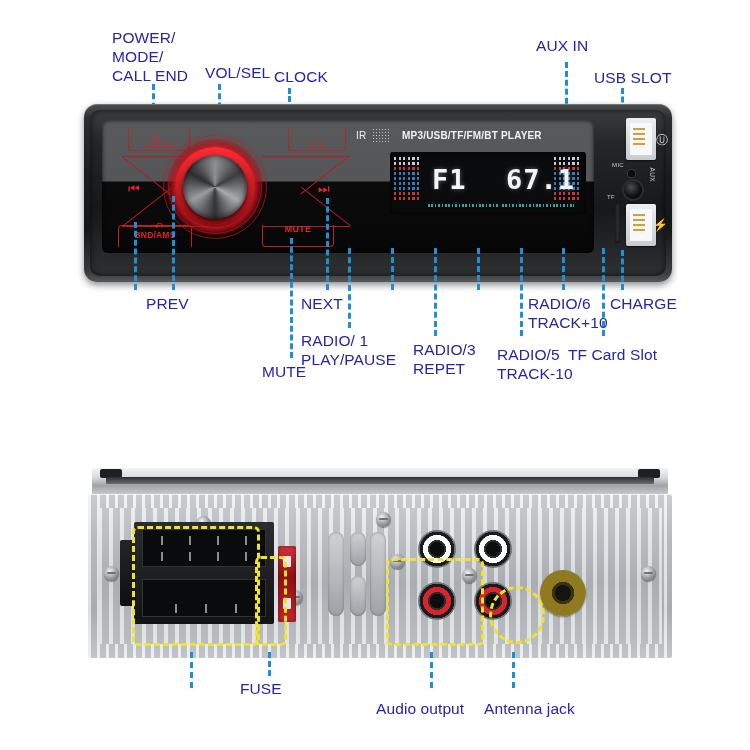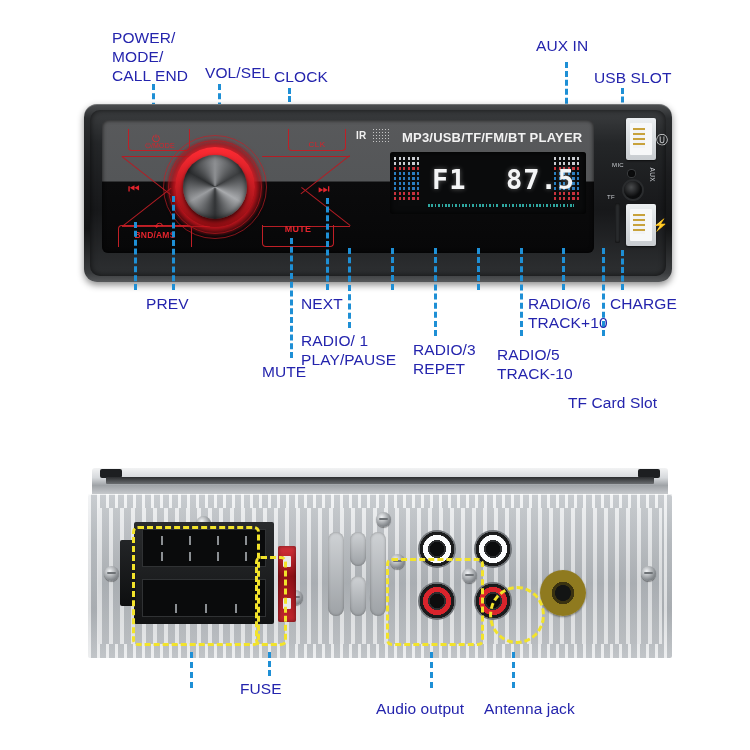--- a/index.html
+++ b/index.html
@@ -122,31 +122,31 @@
       conic-gradient(from 0deg,#8e9093,#3c3e40,#a9abae,#313335,#9b9da0,#2d2f31,#8e9093);
     box-shadow: inset 0 0 6px rgba(0,0,0,.8), 0 2px 4px rgba(0,0,0,.7);
   }
   .knob-arc {
     position:absolute; border:1.1px solid rgba(200,30,38,.65); border-radius:50%;
   }
 
   
   #ir-label {
     position:absolute; left:254px; top:10px;
-    color:#f0f0f0; font-size:10px; font-weight:bold; letter-spacing:.3px;
+    color:#f0f0f0; font-size:10px; font-weight:normal; letter-spacing:.3px;
   }
   #ir-dots {
     position:absolute; left:270px; top:8px; width:18px; height:16px;
     background-image: radial-gradient(#d9d9d9 32%, transparent 33%);
     background-size: 3px 3px;
     opacity:.85;
   }
   #brand {
     position:absolute; left:300px; top:10px;
-    color:#f2f2f2; font-size:13px; font-weight:bold; letter-spacing:.2px;
+    color:#f2f2f2; font-size:10px; font-weight:bold; letter-spacing:.2px;
   }
 
   
   #lcd {
     position:absolute; left:288px; top:32px; width:196px; height:62px;
     background:#0a0b0c; border-radius:3px;
     box-shadow: inset 0 0 6px #000;
     overflow:hidden;
   }
   .eq {
@@ -405,21 +405,21 @@
           <div class="eq-row wh" style="top:5px;"></div>
           <div class="eq-row red" style="top:10px;"></div>
           <div class="eq-row" style="top:15px;"></div>
           <div class="eq-row" style="top:20px;"></div>
           <div class="eq-row" style="top:25px;"></div>
           <div class="eq-row" style="top:30px;"></div>
           <div class="eq-row red" style="top:35px;"></div>
           <div class="eq-row red" style="top:40px;"></div>
         </div>
         <div id="lcd-band">F1</div>
-        <div id="lcd-freq">87.5</div>
+        <div id="lcd-freq">67.1</div>
         <div class="tick-row" id="tick-a"></div>
         <div class="tick-row" id="tick-b"></div>
       </div>
 
     </div>
 
     <div id="ports">
       <div class="usb" id="usb-top">
         <div class="usb-inner"></div>
         <div class="usb-pins"></div>
@@ -470,21 +470,21 @@
   <div class="callout" style="left:413px; top:340px;">RADIO/3
 REPET</div>
 
 
   <div class="callout" style="left:497px; top:345px;">RADIO/5
 TRACK-10</div>
 
   <div class="callout" style="left:528px; top:294px;">RADIO/6
 TRACK+10</div>
 
-  <div class="callout" style="left:568px; top:345px;margin-top:48px;">TF Card Slot</div>
+  <div class="callout" style="left:568px; top:345px;">TF Card Slot</div>
 
   <div class="callout" style="left:610px; top:294px;">CHARGE</div>
 
   <div id="rear-unit">
     <div id="rear-top">
       <div id="rear-top-cap-l"></div>
       <div id="rear-top-cap-r"></div>
       <div id="rear-top-slot"></div>
     </div>
 

